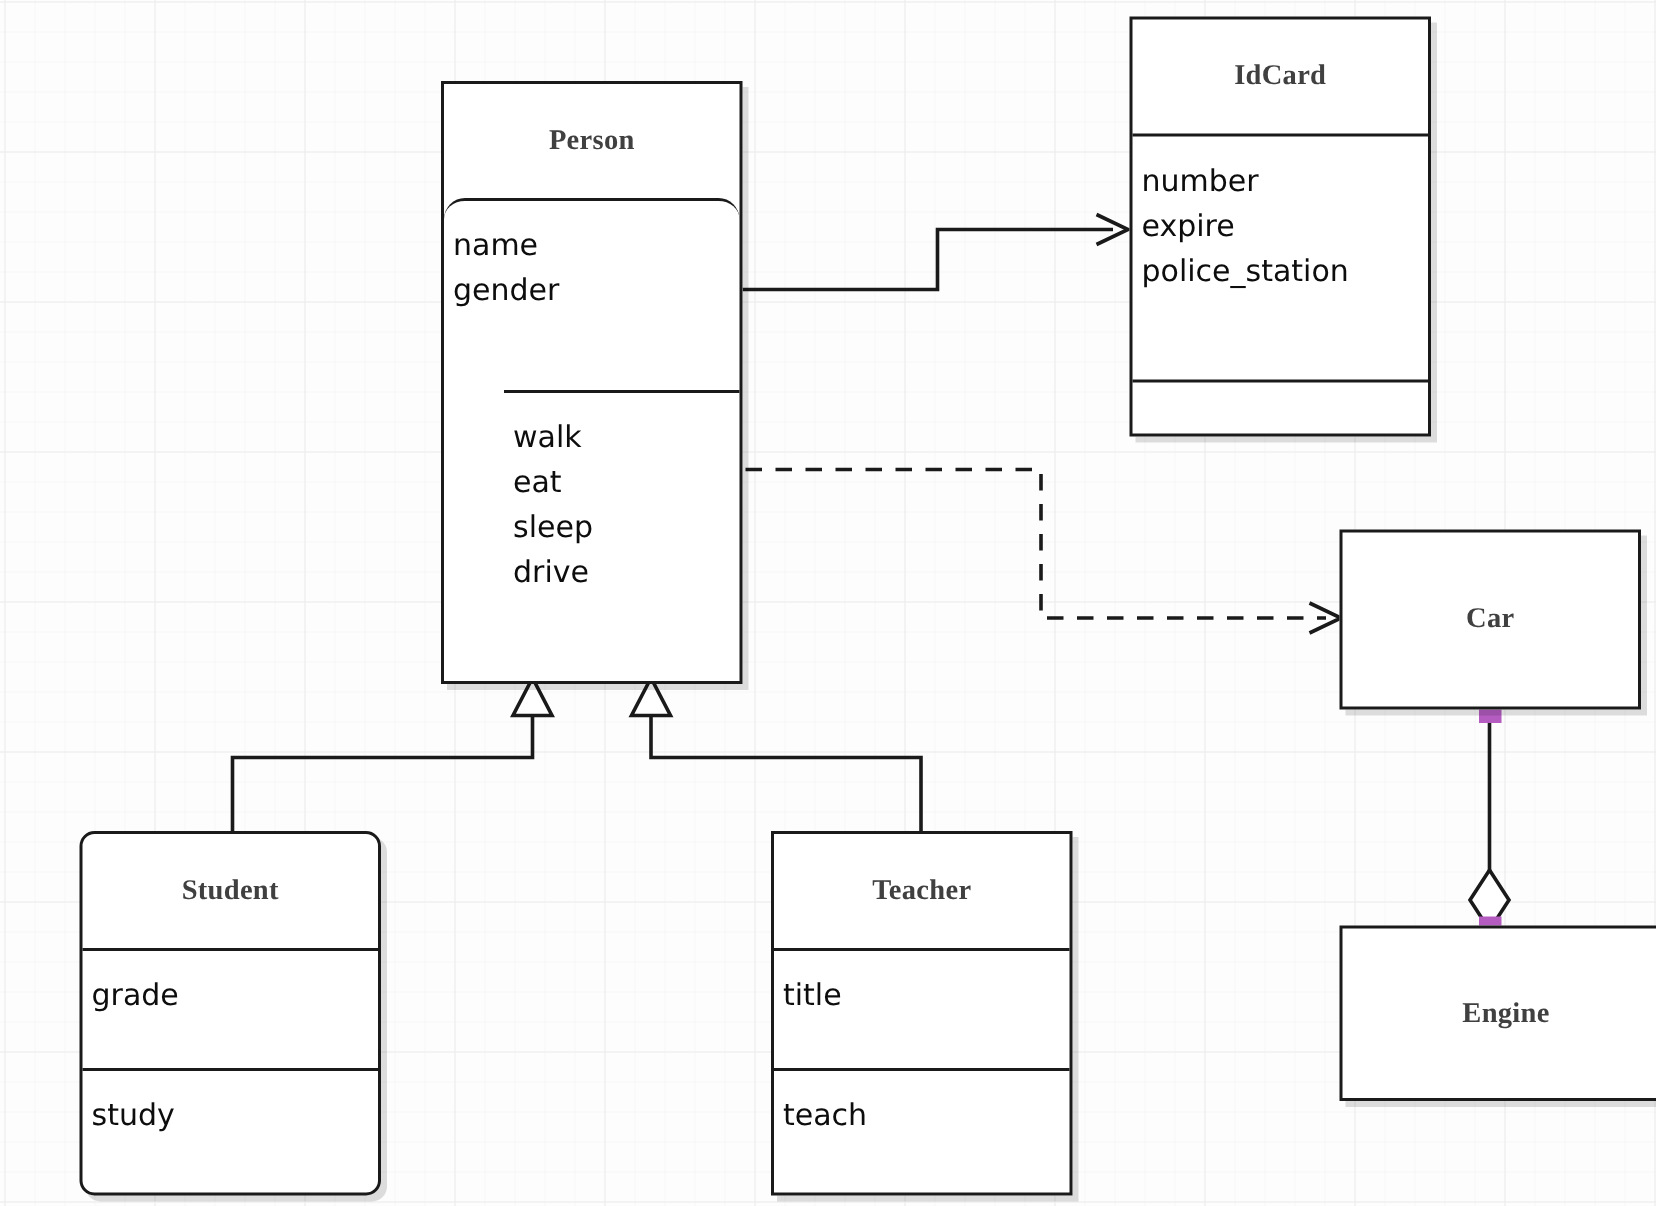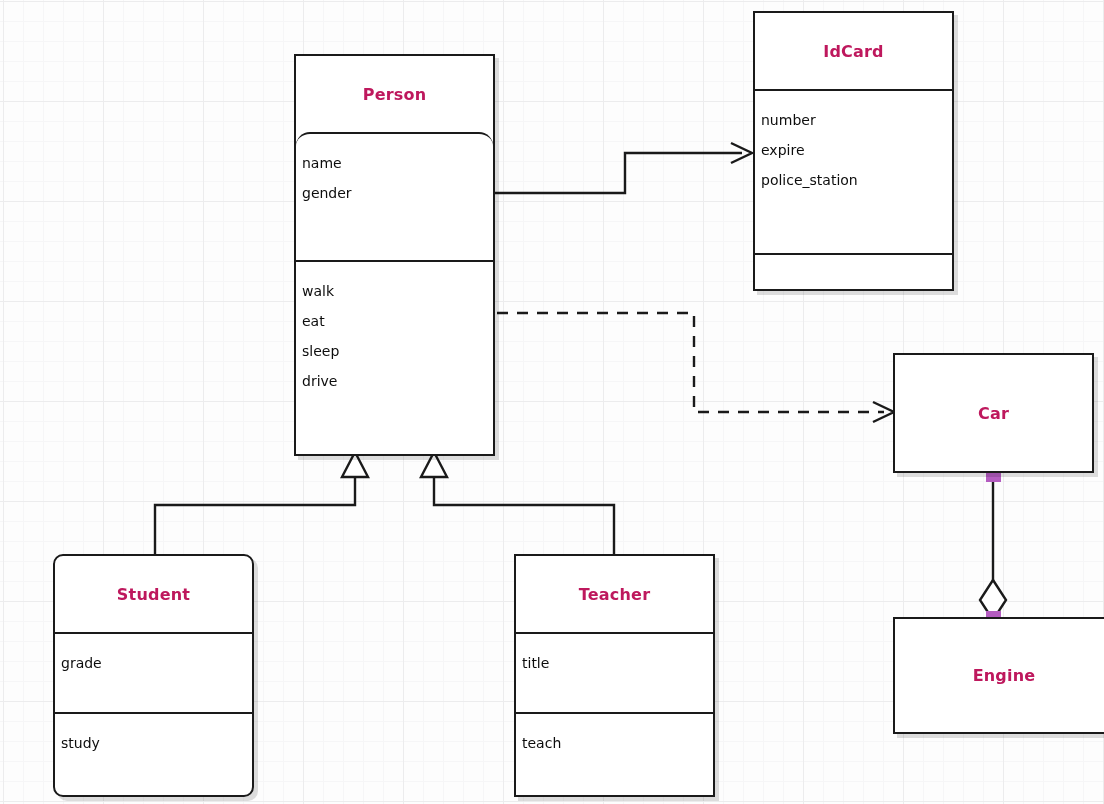--- a/index.html
+++ b/index.html
@@ -36,34 +36,35 @@
     background: #ffffff;
     border: 2px solid #1a1a1a;
     box-shadow: 4px 4px 0 0 rgba(0,0,0,0.13);
   }
   .class-title {
     box-sizing: border-box;
     display: flex;
     align-items: center;
     justify-content: center;
     font-weight: bold;
-    font-size: 16px;
-    color: #be185d;
+    font-size: 19px;
+    color: #404040;
     letter-spacing: 0.2px;
+    font-family: Liberation Serif, serif;
   }
   .compartment {
     box-sizing: border-box;
     border-top: 2px solid #1a1a1a;
     padding: 14px 0 0 6px;
   }
   .compartment.no-pad {
     padding: 0;
   }
   .member {
-    font-size: 14px;
+    font-size: 20px;
     line-height: 30px;
     color: #0d0d0d;
     white-space: nowrap;
   }
   .simple-class {
     display: flex;
     align-items: center;
     justify-content: center;
   }
   .simple-class .class-title {
@@ -106,21 +107,21 @@
       <rect x="986" y="611" width="15" height="15" fill="#b45cc0"></rect>
     </g>
   </svg>
 
   <div class="uml-class" style="left:294px; top:54px; width:201px; height:402px;">
     <div class="class-title" style="height:76px;">Person</div>
     <div class="compartment" style="height:128px;border-radius:14px;">
       <div class="member">name</div>
       <div class="member">gender</div>
     </div>
-    <div class="compartment" style="height:247px;">
+    <div class="compartment" style="height:247px;margin-left:40px;">
       <div class="member">walk</div>
       <div class="member">eat</div>
       <div class="member">sleep</div>
       <div class="member">drive</div>
     </div>
   </div>
 
   <div class="uml-class" style="left:753px; top:11px; width:201px; height:280px;">
     <div class="class-title" style="height:76px;">IdCard</div>
     <div class="compartment" style="height:164px;">

